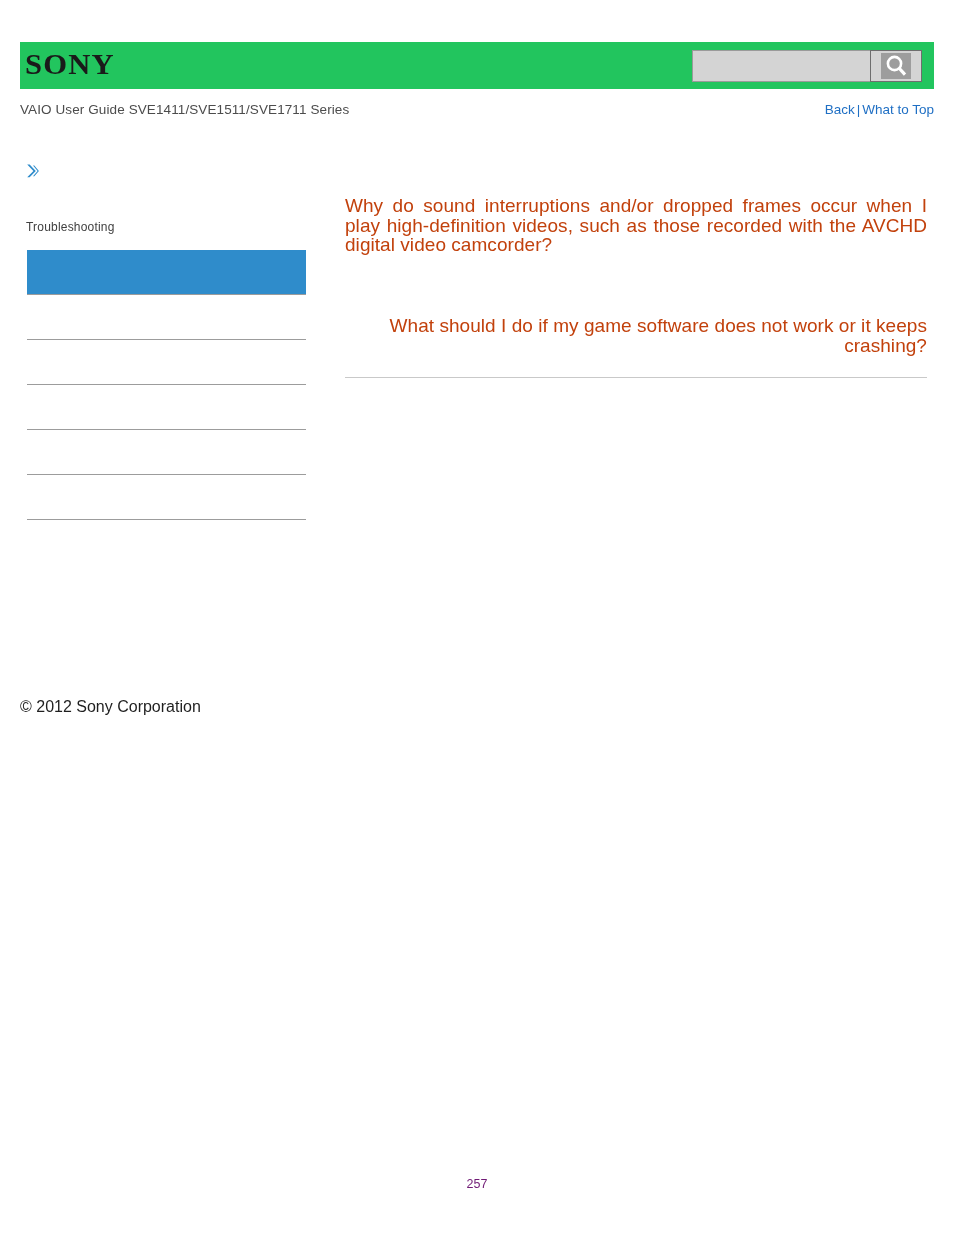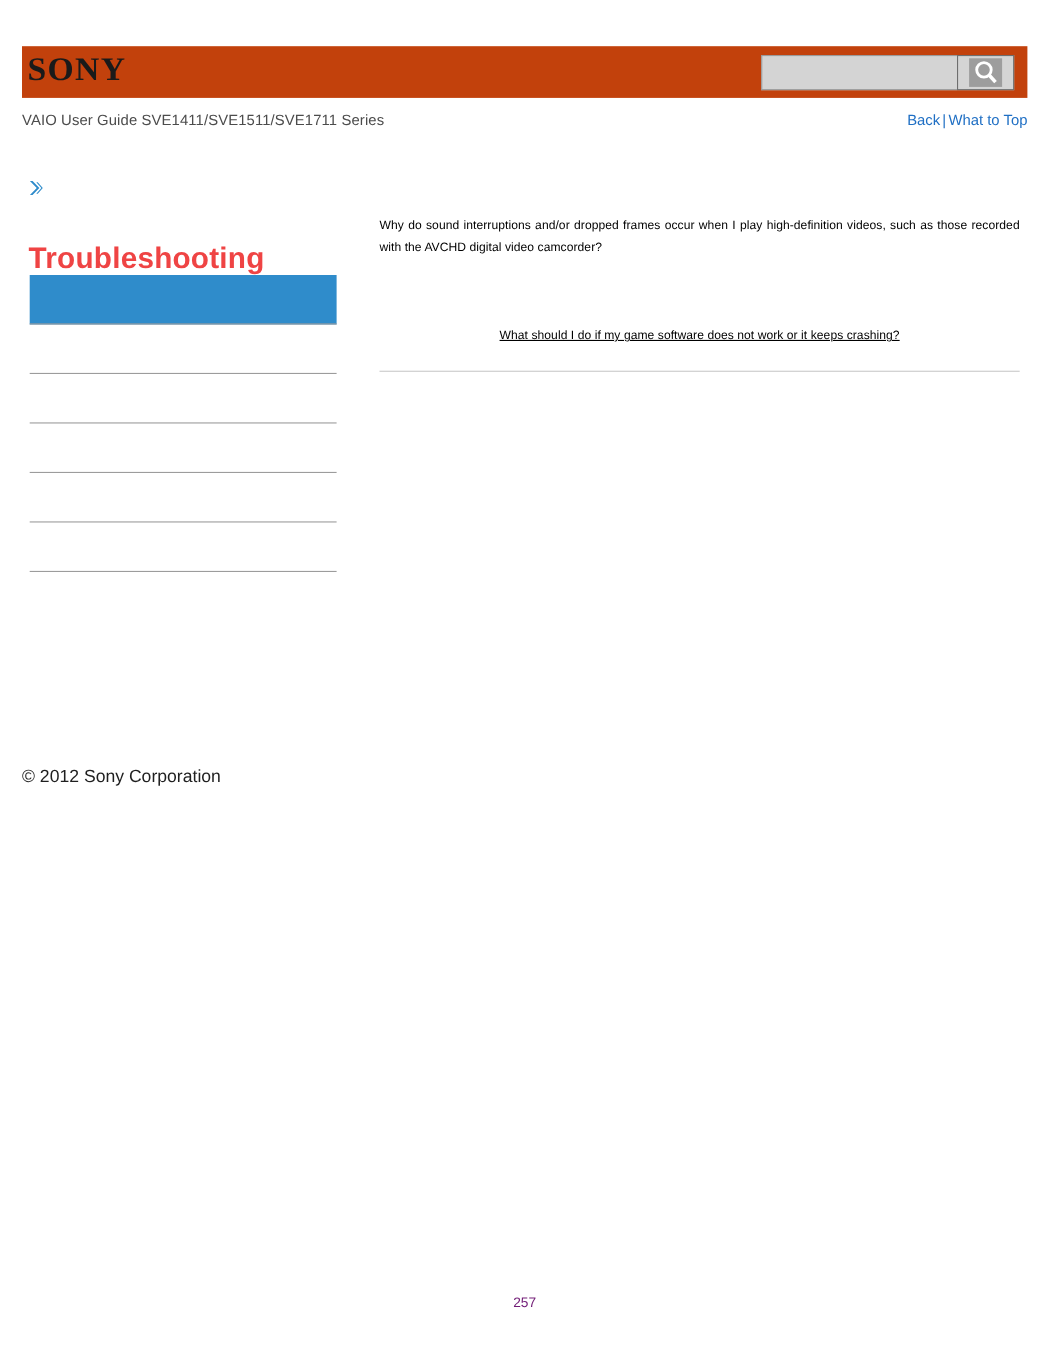--- a/index.html
+++ b/index.html
@@ -16,21 +16,21 @@
     -webkit-font-smoothing: antialiased;
   }
 
   
   #header-bar {
     position: absolute;
     left: 20px;
     top: 42px;
     width: 914px;
     height: 47px;
-    background: #c2410c;
+    background: #22c55e;
     box-sizing: border-box;
   }
   #sony-logo {
     position: absolute;
     left: 5px;
     top: 3px;
     font-family: "Liberation Serif", serif;
     font-size: 30px;
     font-weight: bold;
     letter-spacing: 1.2px;
@@ -118,25 +118,24 @@
     position: absolute;
     left: 24px;
     top: 22px;
     width: 18px;
     height: 18px;
   }
   #sidebar-title {
     position: absolute;
     left: 26px;
     top: 80px;
-    font-size: 27px;
-    color: #ef4444;
+    font-size: 12px;
+    color: #404040;
     letter-spacing: 0.2px;
     white-space: nowrap;
-    font-weight: bold;
   }
   #sidebar-menu {
     position: absolute;
     left: 27px;
     top: 110px;
     width: 279px;
   }
   .menu-item {
     position: relative;
     box-sizing: border-box;
@@ -169,29 +168,29 @@
     left: 345px;
     top: 196px;
     width: 582px;
   }
   .faq-entry {
     position: relative;
     padding-bottom: 0;
   }
   .faq-link {
     display: block;
-    color: #000000;
-    font-size: 11px;
+    color: #c2410c;
+    font-size: 19px;
     line-height: 19.7px;
     text-decoration: none;
     text-align: justify;
     text-justify: inter-word;
     letter-spacing: 0.05px;
   }
-  .faq-link.nojustify { text-align: center; text-decoration: underline; }
+  .faq-link.nojustify { text-align: right; }
   .faq-sep {
     border: 0;
     border-top: 1px solid #c9c9c9;
     margin: 0;
     width: 582px;
   }
   #entry-1 { margin-bottom: 0; }
   #gap-1 { height: 61px; }
   #gap-2 { height: 21px; }
 

